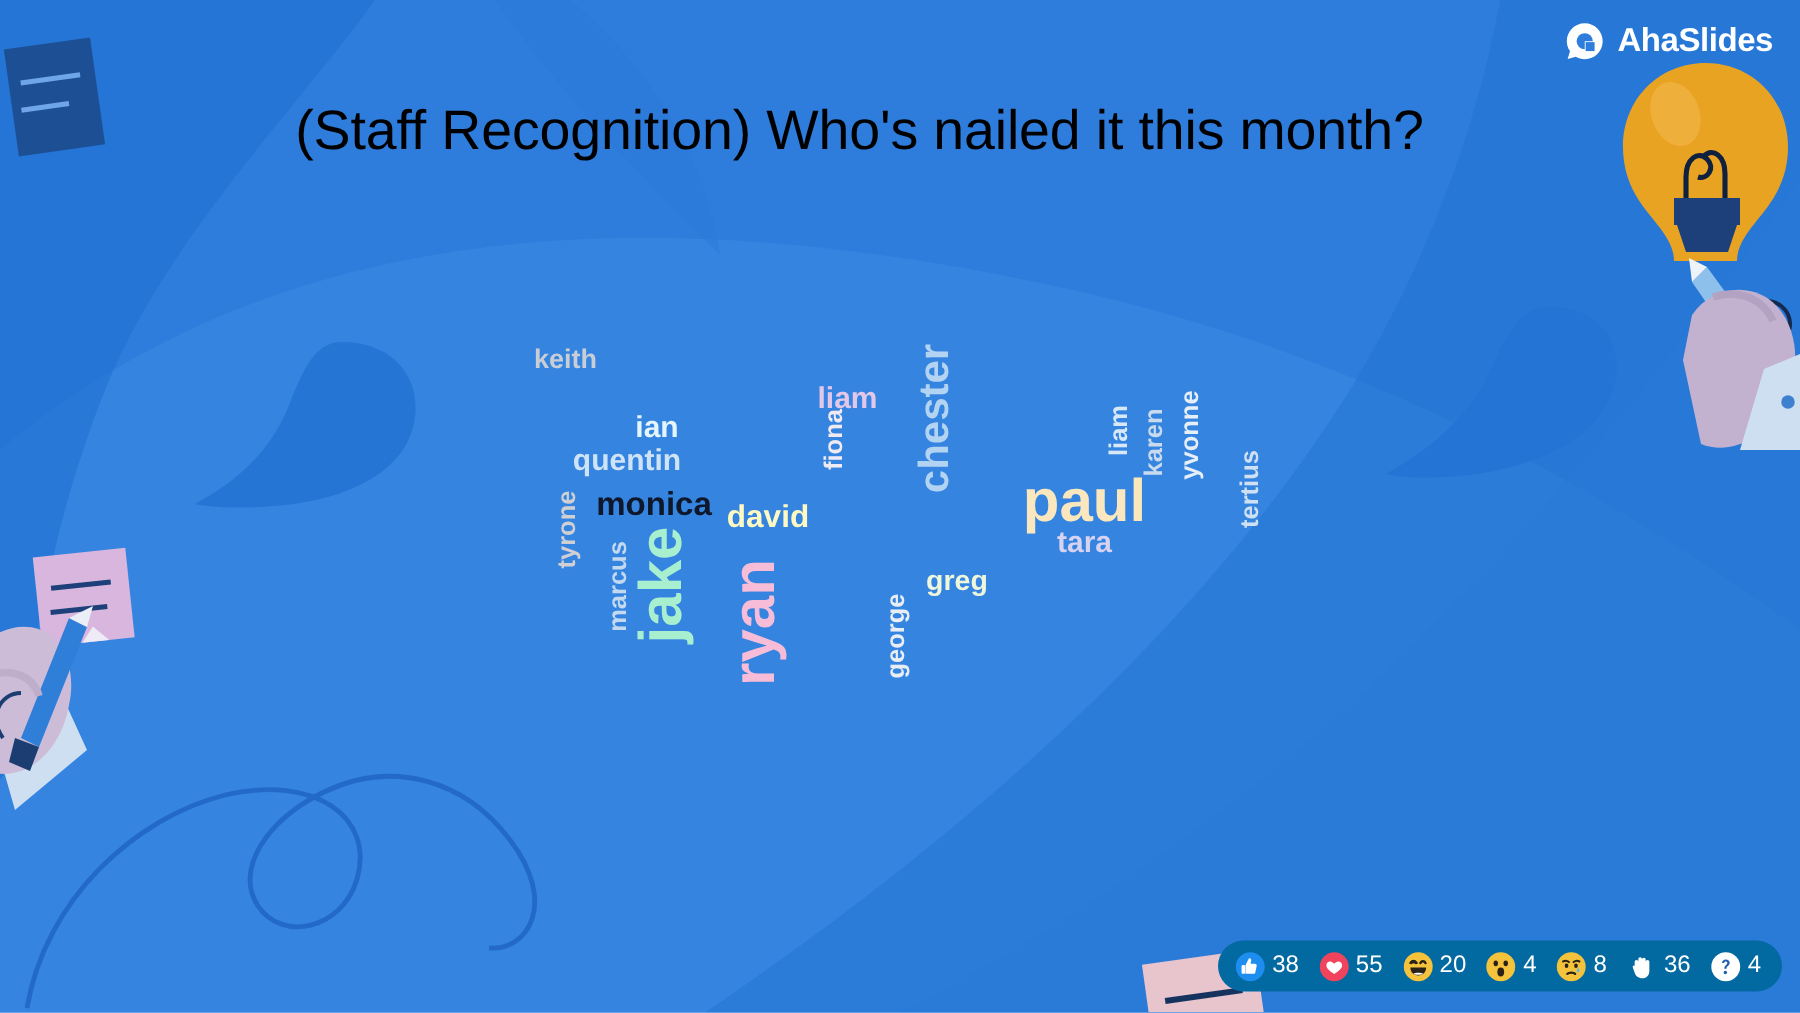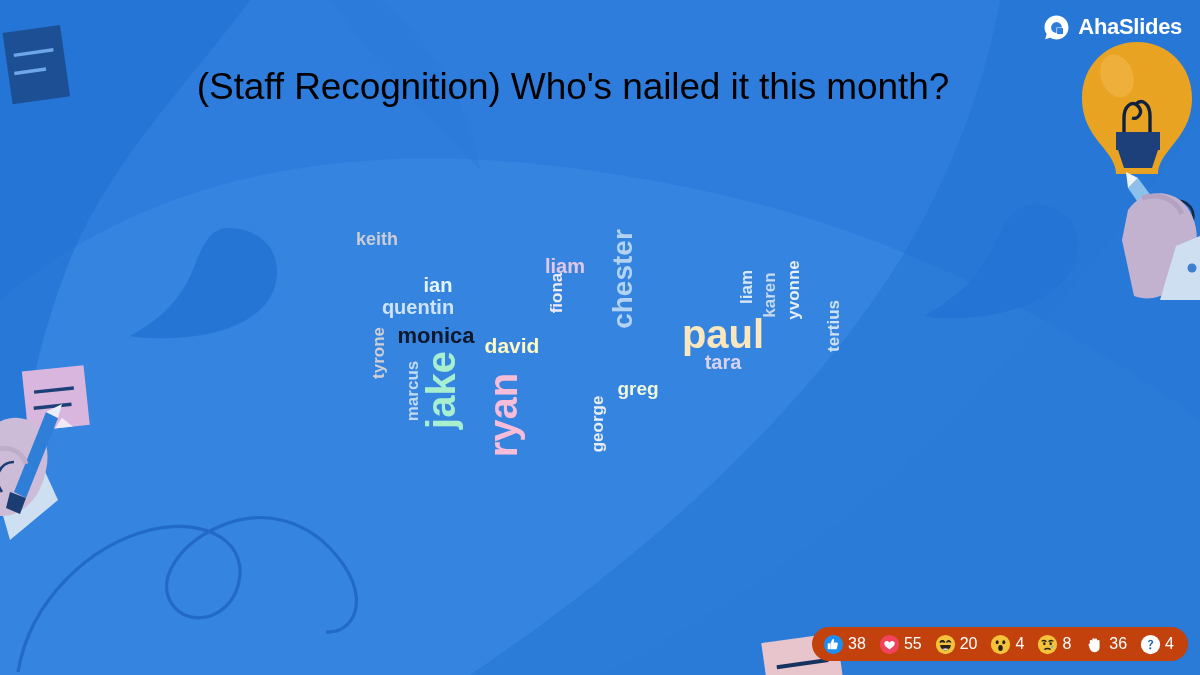--- a/index.html
+++ b/index.html
@@ -230,21 +230,21 @@
       <span class="cloud-word" style="color: rgb(194, 217, 239); font-size: 17px; left: 412px; top: 391px; transform: translate(-50%, -50%) rotate(-90deg);">marcus</span>
       <span class="cloud-word" style="color: rgb(208, 207, 212); font-size: 17px; left: 378px; top: 353px; transform: translate(-50%, -50%) rotate(-90deg);">tyrone</span>
       <span class="cloud-word" style="color: rgb(233, 238, 245); font-size: 17px; left: 597px; top: 424px; transform: translate(-50%, -50%) rotate(-90deg);">george</span>
       <span class="cloud-word" style="color: rgb(240, 234, 243); font-size: 17px; left: 556px; top: 293px; transform: translate(-50%, -50%) rotate(-90deg);">fiona</span>
       <span class="cloud-word" style="color: rgb(217, 232, 248); font-size: 17px; left: 746px; top: 287px; transform: translate(-50%, -50%) rotate(-90deg);">liam</span>
       <span class="cloud-word" style="color: rgb(201, 218, 238); font-size: 17px; left: 769px; top: 295px; transform: translate(-50%, -50%) rotate(-90deg);">karen</span>
       <span class="cloud-word" style="color: rgb(230, 238, 248); font-size: 17px; left: 793px; top: 290px; transform: translate(-50%, -50%) rotate(-90deg);">yvonne</span>
       <span class="cloud-word" style="color: rgb(207, 224, 242); font-size: 17px; left: 833px; top: 326px; transform: translate(-50%, -50%) rotate(-90deg);">tertius</span>
     </div>
 
-  <div class="reactions" style="background: #c2410c;">
+  <div class="reactions" style="background: #0369a1;">
       <div class="reaction">
         <svg viewBox="0 0 24 24" class="reaction-icon">
           <circle cx="12" cy="12" r="11" fill="#1d8ef0"></circle>
           <path d="M8.4 10.8 L10.6 6.2 C11 5.3 12.3 5.4 12.6 6.3 C12.9 7.3 12.6 8.6 12.2 9.7 L15.6 9.7 C16.5 9.7 17.1 10.5 16.9 11.3 L15.9 16.2 C15.8 16.9 15.2 17.4 14.5 17.4 L8.4 17.4 Z" fill="#ffffff"></path>
           <rect x="5.4" y="10.6" width="2.8" height="6.8" rx="0.8" fill="#ffffff"></rect>
         </svg>
         <span class="reaction-count">38</span>
       </div>
       <div class="reaction">
         <svg viewBox="0 0 24 24" class="reaction-icon">

